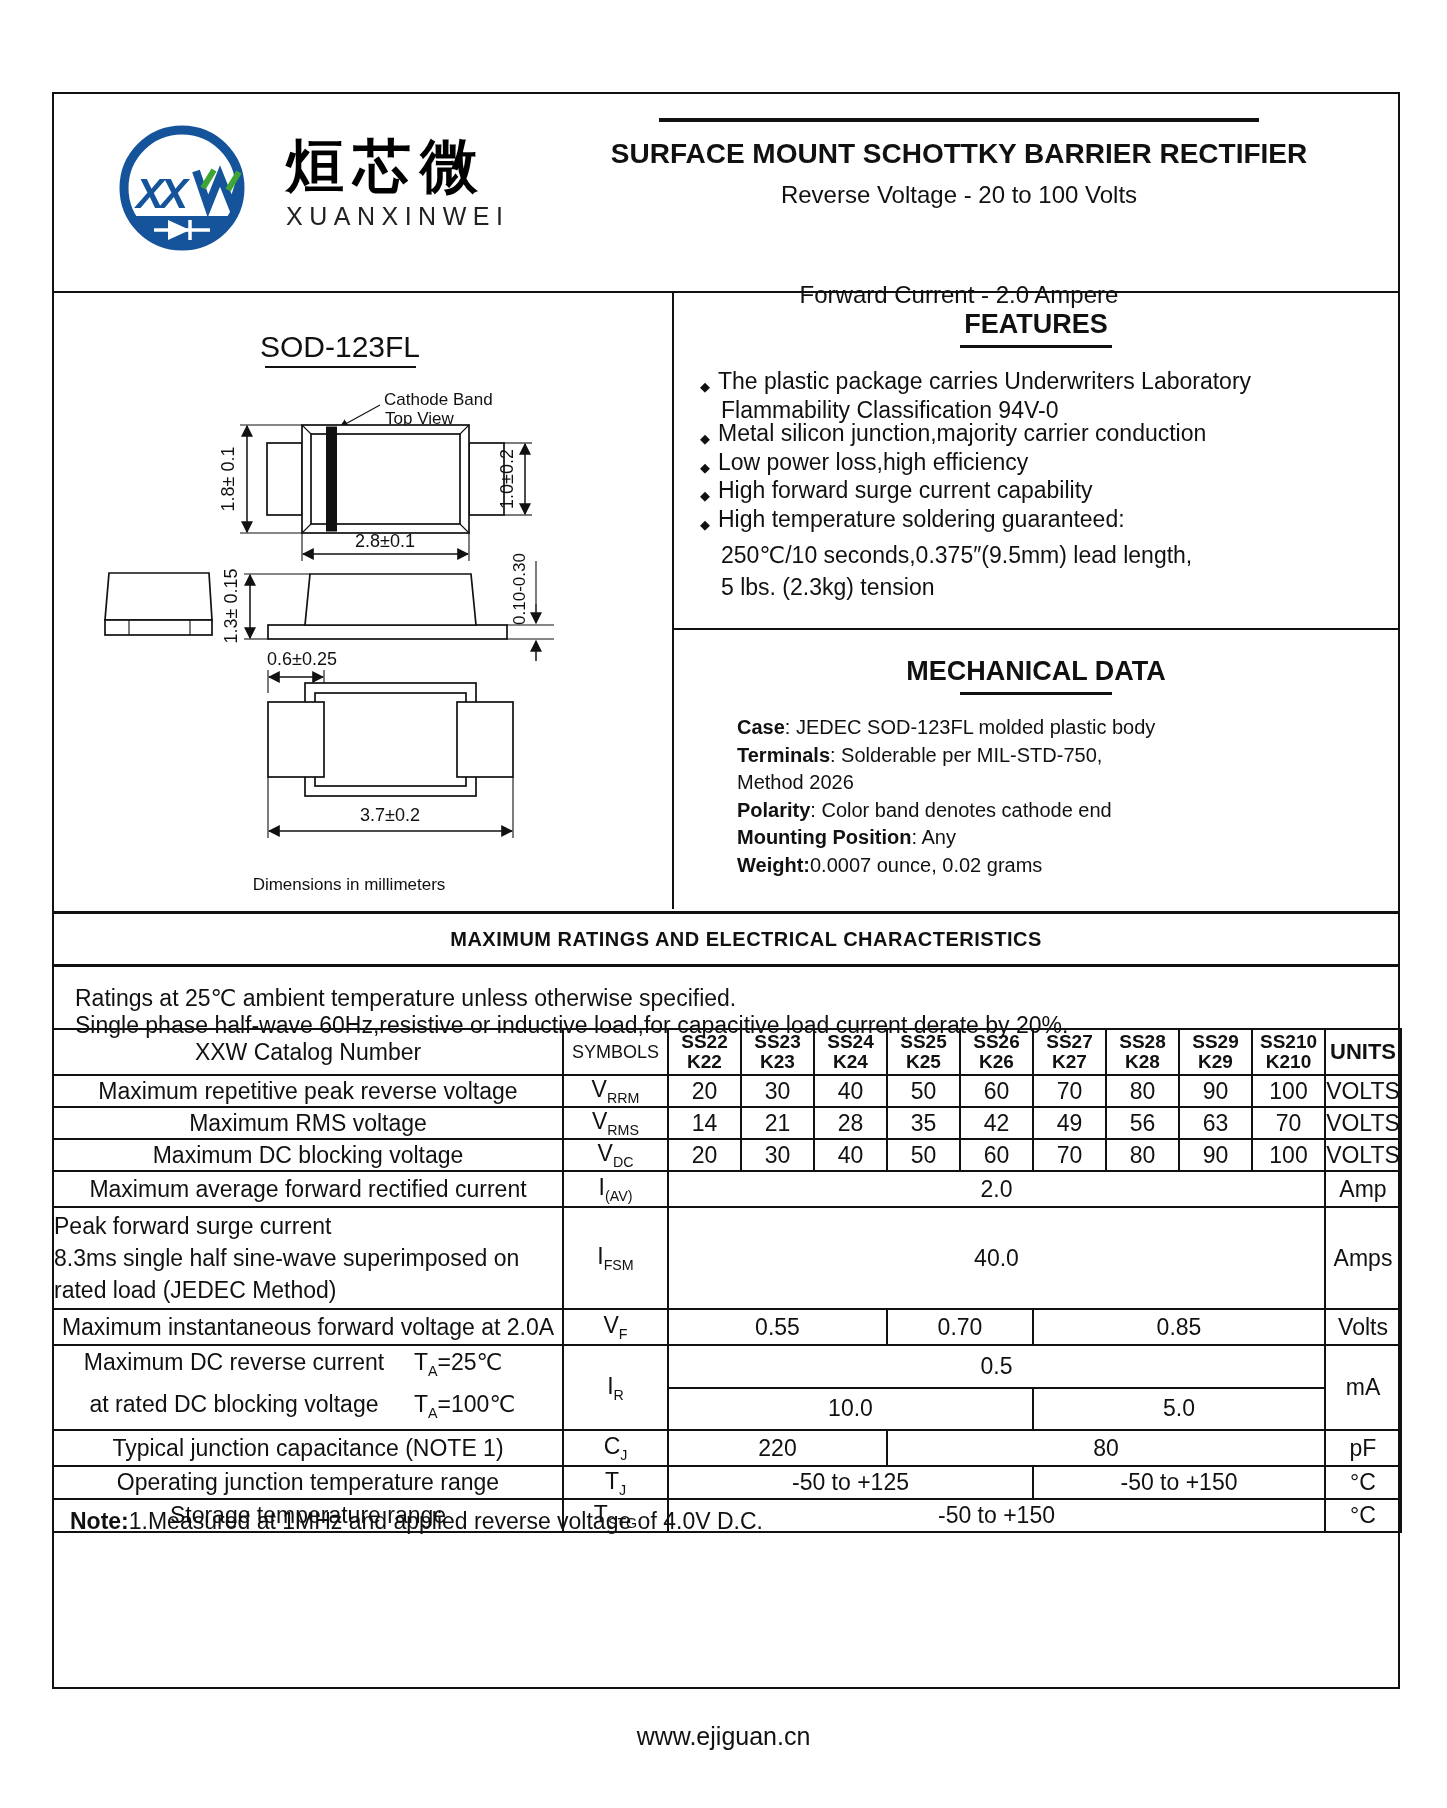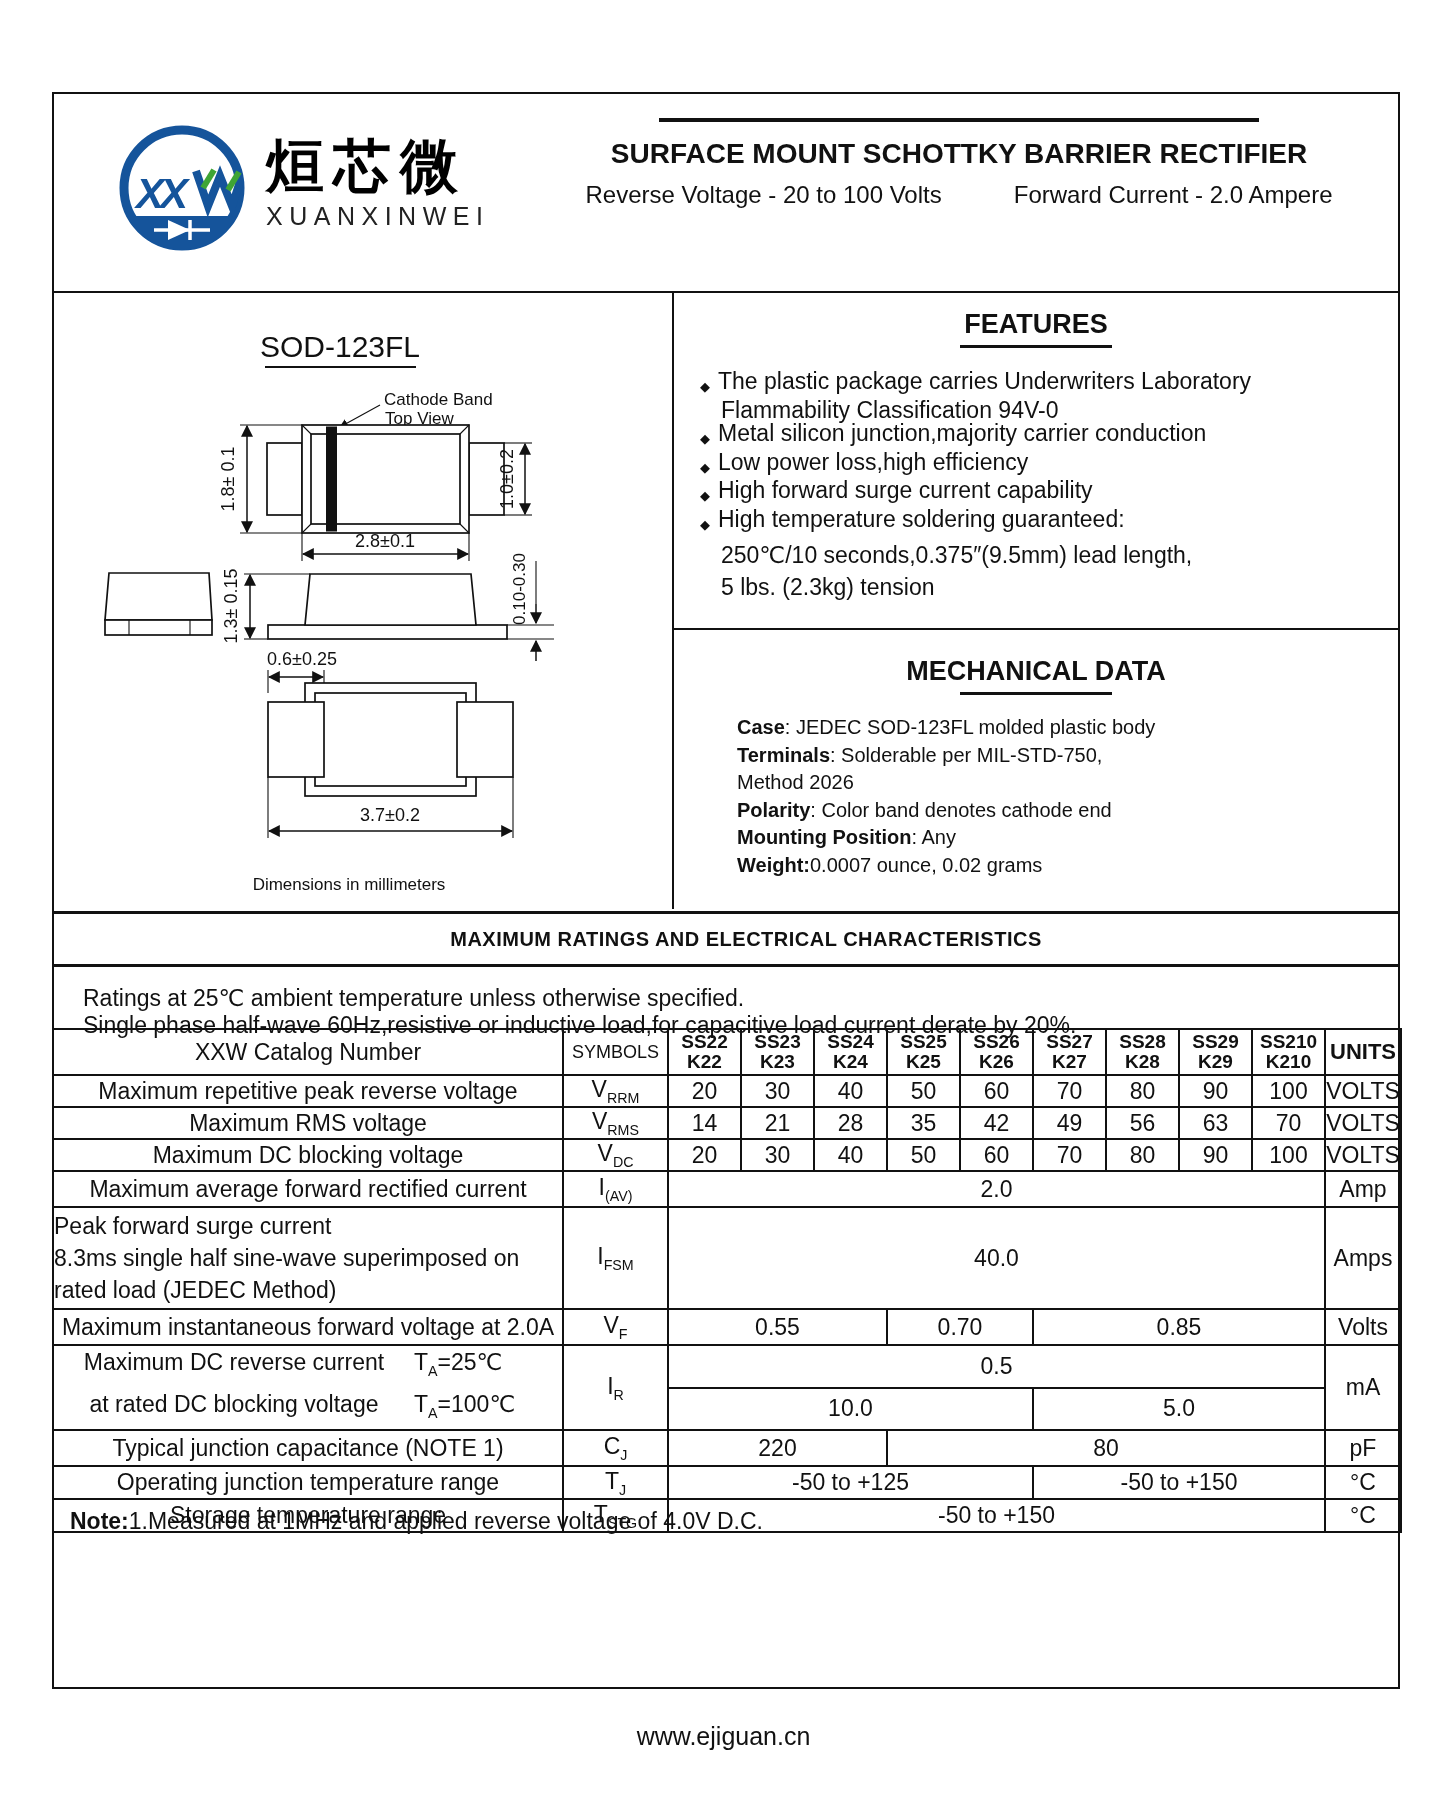--- a/index.html
+++ b/index.html
@@ -2,48 +2,48 @@
 <html><head>
 <meta charset="utf-8">
 <style>
   html,body{margin:0;padding:0;background:#fff;}
   body{width:1447px;height:1808px;position:relative;font-family:"Liberation Sans","DejaVu Sans",sans-serif;color:#111;}
   .sheet{position:absolute;left:52px;top:92px;width:1344px;height:1593px;border:2px solid #111;background:#fff;}
 
   
   .hdr{position:absolute;left:0;top:0;width:100%;height:197px;border-bottom:2px solid #111;}
   .logo{position:absolute;left:56px;top:22px;display:flex;align-items:flex-start;}
-  .brand{margin-left:6px;margin-top:18px;}
+  .brand{margin-left:26px;margin-top:18px;}
   .brand-cn{font-size:58px;font-weight:bold;letter-spacing:9px;color:#000;line-height:64px;}
   .brand-en{font-size:25px;letter-spacing:6.5px;color:#222;margin-top:4px;}
   .titleblock{position:absolute;left:470px;top:16px;width:870px;text-align:center;}
   .part-title{font-size:45px;font-weight:bold;letter-spacing:1px;}
   .title-rule{height:4px;background:#111;width:600px;margin:8px auto 16px;}
   .subtitle{font-size:28px;font-weight:bold;}
-  .vline{margin-top:11px;font-size:24px;display:flex;justify-content:center;gap:72px;}
+  .vline{margin-top:11px;font-size:24px;display:flex;justify-content:center;gap:72px;flex-direction:column;}
 
   
   .cols{position:absolute;top:199px;left:0;width:100%;height:616px;display:flex;}
   .leftcol{width:618px;position:relative;}
   .rightcol{flex:1;border-left:2px solid #111;position:relative;}
   .features{height:335px;border-bottom:2px solid #111;position:relative;}
   .sec-title{text-align:center;font-weight:bold;font-size:27px;padding-top:16px;}
   .sec-rule{width:152px;height:3px;background:#111;margin:5px auto 0;}
   .feat-list{margin-top:22px;padding-left:26px;font-size:23px;line-height:23.5px;}
   .feat-item{display:flex;align-items:flex-start;}
   .bullet{font-size:13px;margin:5px 8px 0 0;flex:0 0 auto;}
   .feat-cont{padding-left:21px;margin-top:8px;}
   .mech{position:relative;}
   .mech .sec-title{padding-top:26px;}
   .mech-list{margin-top:19px;padding-left:63px;font-size:20px;line-height:27.5px;}
 
   
   .band{position:absolute;top:817px;left:0;width:100%;height:56px;border-top:3px solid #111;border-bottom:3px solid #111;
         display:flex;align-items:center;justify-content:center;font-weight:bold;font-size:20px;box-sizing:border-box;letter-spacing:0.5px;padding-left:40px;}
-  .conds{position:absolute;top:885px;left:12px;width:100%;padding:6px 0 0 17px;font-size:23px;line-height:27px;box-sizing:border-box;}
+  .conds{position:absolute;top:885px;left:4px;width:100%;padding:6px 0 0 17px;font-size:23px;line-height:27px;box-sizing:border-box;}
 
   
   table.rt{position:absolute;top:934px;left:-2px;border-collapse:collapse;table-layout:fixed;width:1348px;font-size:23px;}
   table.rt td{border:2px solid #111;text-align:center;padding:0;overflow:hidden;}
   td.lbl{text-align:left;padding-left:12px;}
   .h-row td{height:44px;}
   .h-cat{font-size:23px;}
   .h-sym{font-size:18px;}
   .h-part div{font-size:19px;font-weight:bold;line-height:20px;}
   .h-units{font-size:22px;font-weight:bold;}

